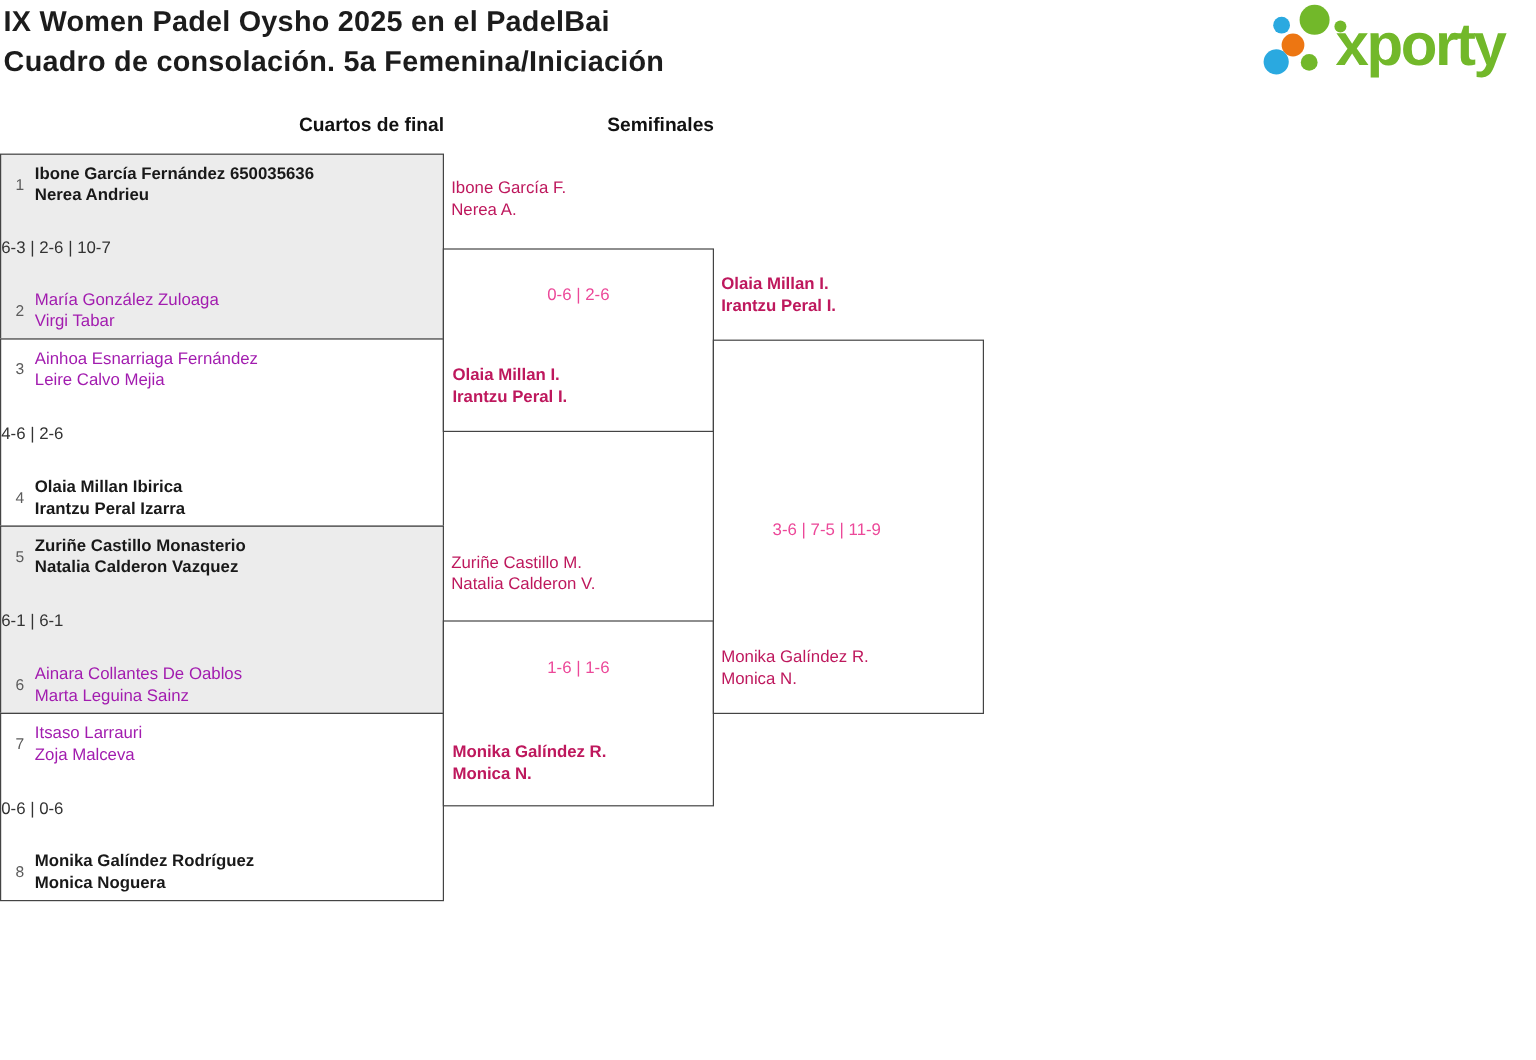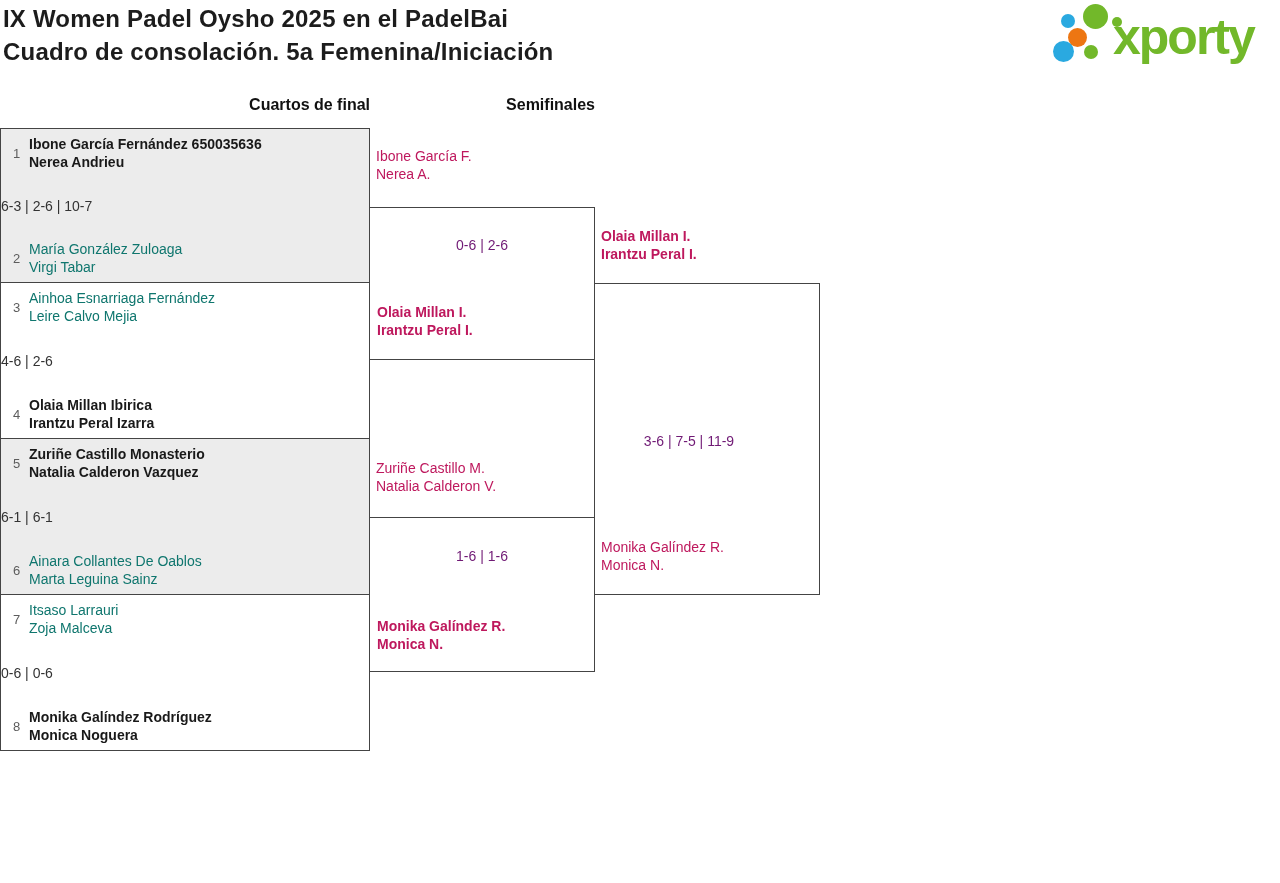--- a/index.html
+++ b/index.html
@@ -57,40 +57,40 @@
   .team-row {
     position: absolute; left: 7px; right: 7px;
     display: flex; align-items: center; gap: 4px;
   }
   .team-row.t1 { top: 6px; }
   .team-row.t2 { bottom: 6px; }
   .seed {
     flex: 0 0 17px; width: 17px; text-align: center;
     font-size: 13px; color: #5c5c5c;
   }
-  .names { font-size: 14px; line-height: 18px; color: #0f766e; }
+  .names { font-size: 14px; line-height: 18px; color: #a21caf; }
   .nline { display: block; white-space: nowrap; }
   .winner { font-weight: bold; color: #191919; }
   .match .score {
     position: absolute; left: 0; right: 0; top: 50%;
     transform: translateY(-50%);
     text-align: left; font-size: 14px; color: #333333;
   }
 
   
   .round-box {
     position: absolute; border: 1px solid #444444;
     box-sizing: border-box; background: transparent;
   }
   .team-block {
     position: absolute; font-size: 14px; line-height: 18px; color: #be185d;
   }
   .score-line {
     position: absolute; text-align: center; font-size: 14px;
-    line-height: 18px; color: #701a75;
+    line-height: 18px; color: #ec4899;
   }
 </style>
 </head>
 <body>
 
 <div class="page">
 
   <div class="title-wrap">
     <div class="title-line">IX Women Padel Oysho 2025 en el PadelBai</div>
     <div class="title-line">Cuadro de consolación. 5a Femenina/Iniciación</div>

